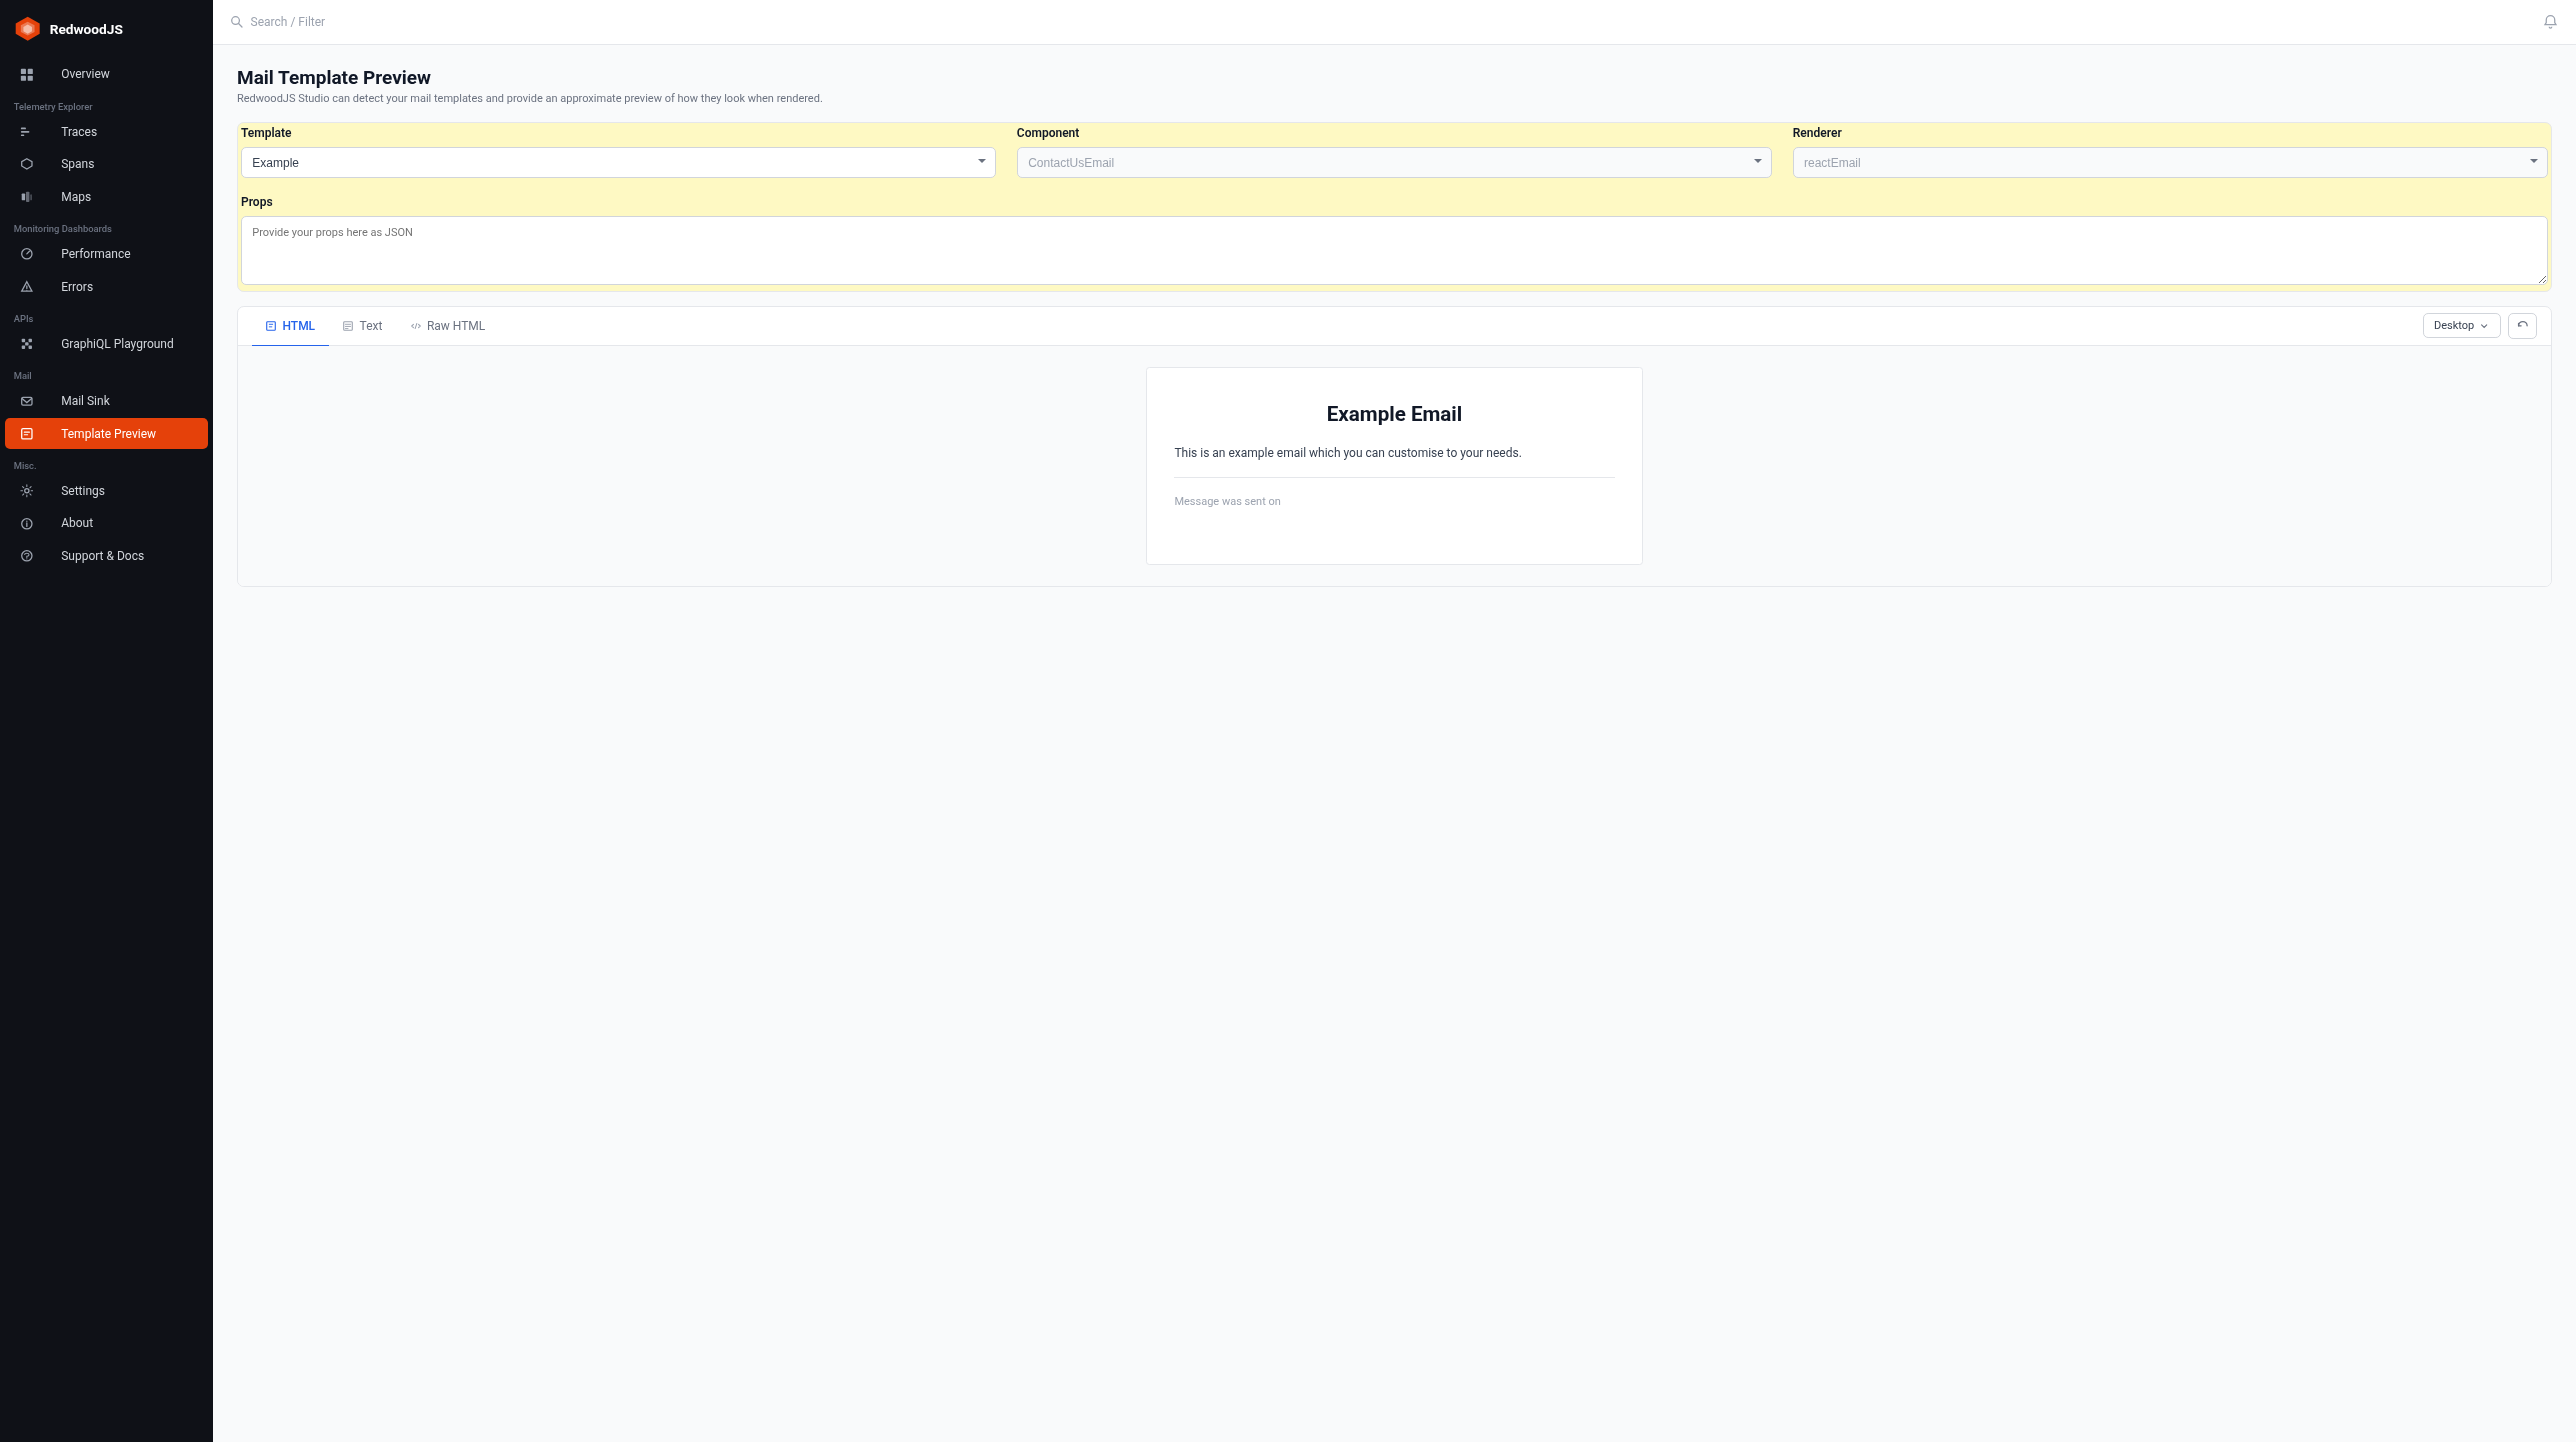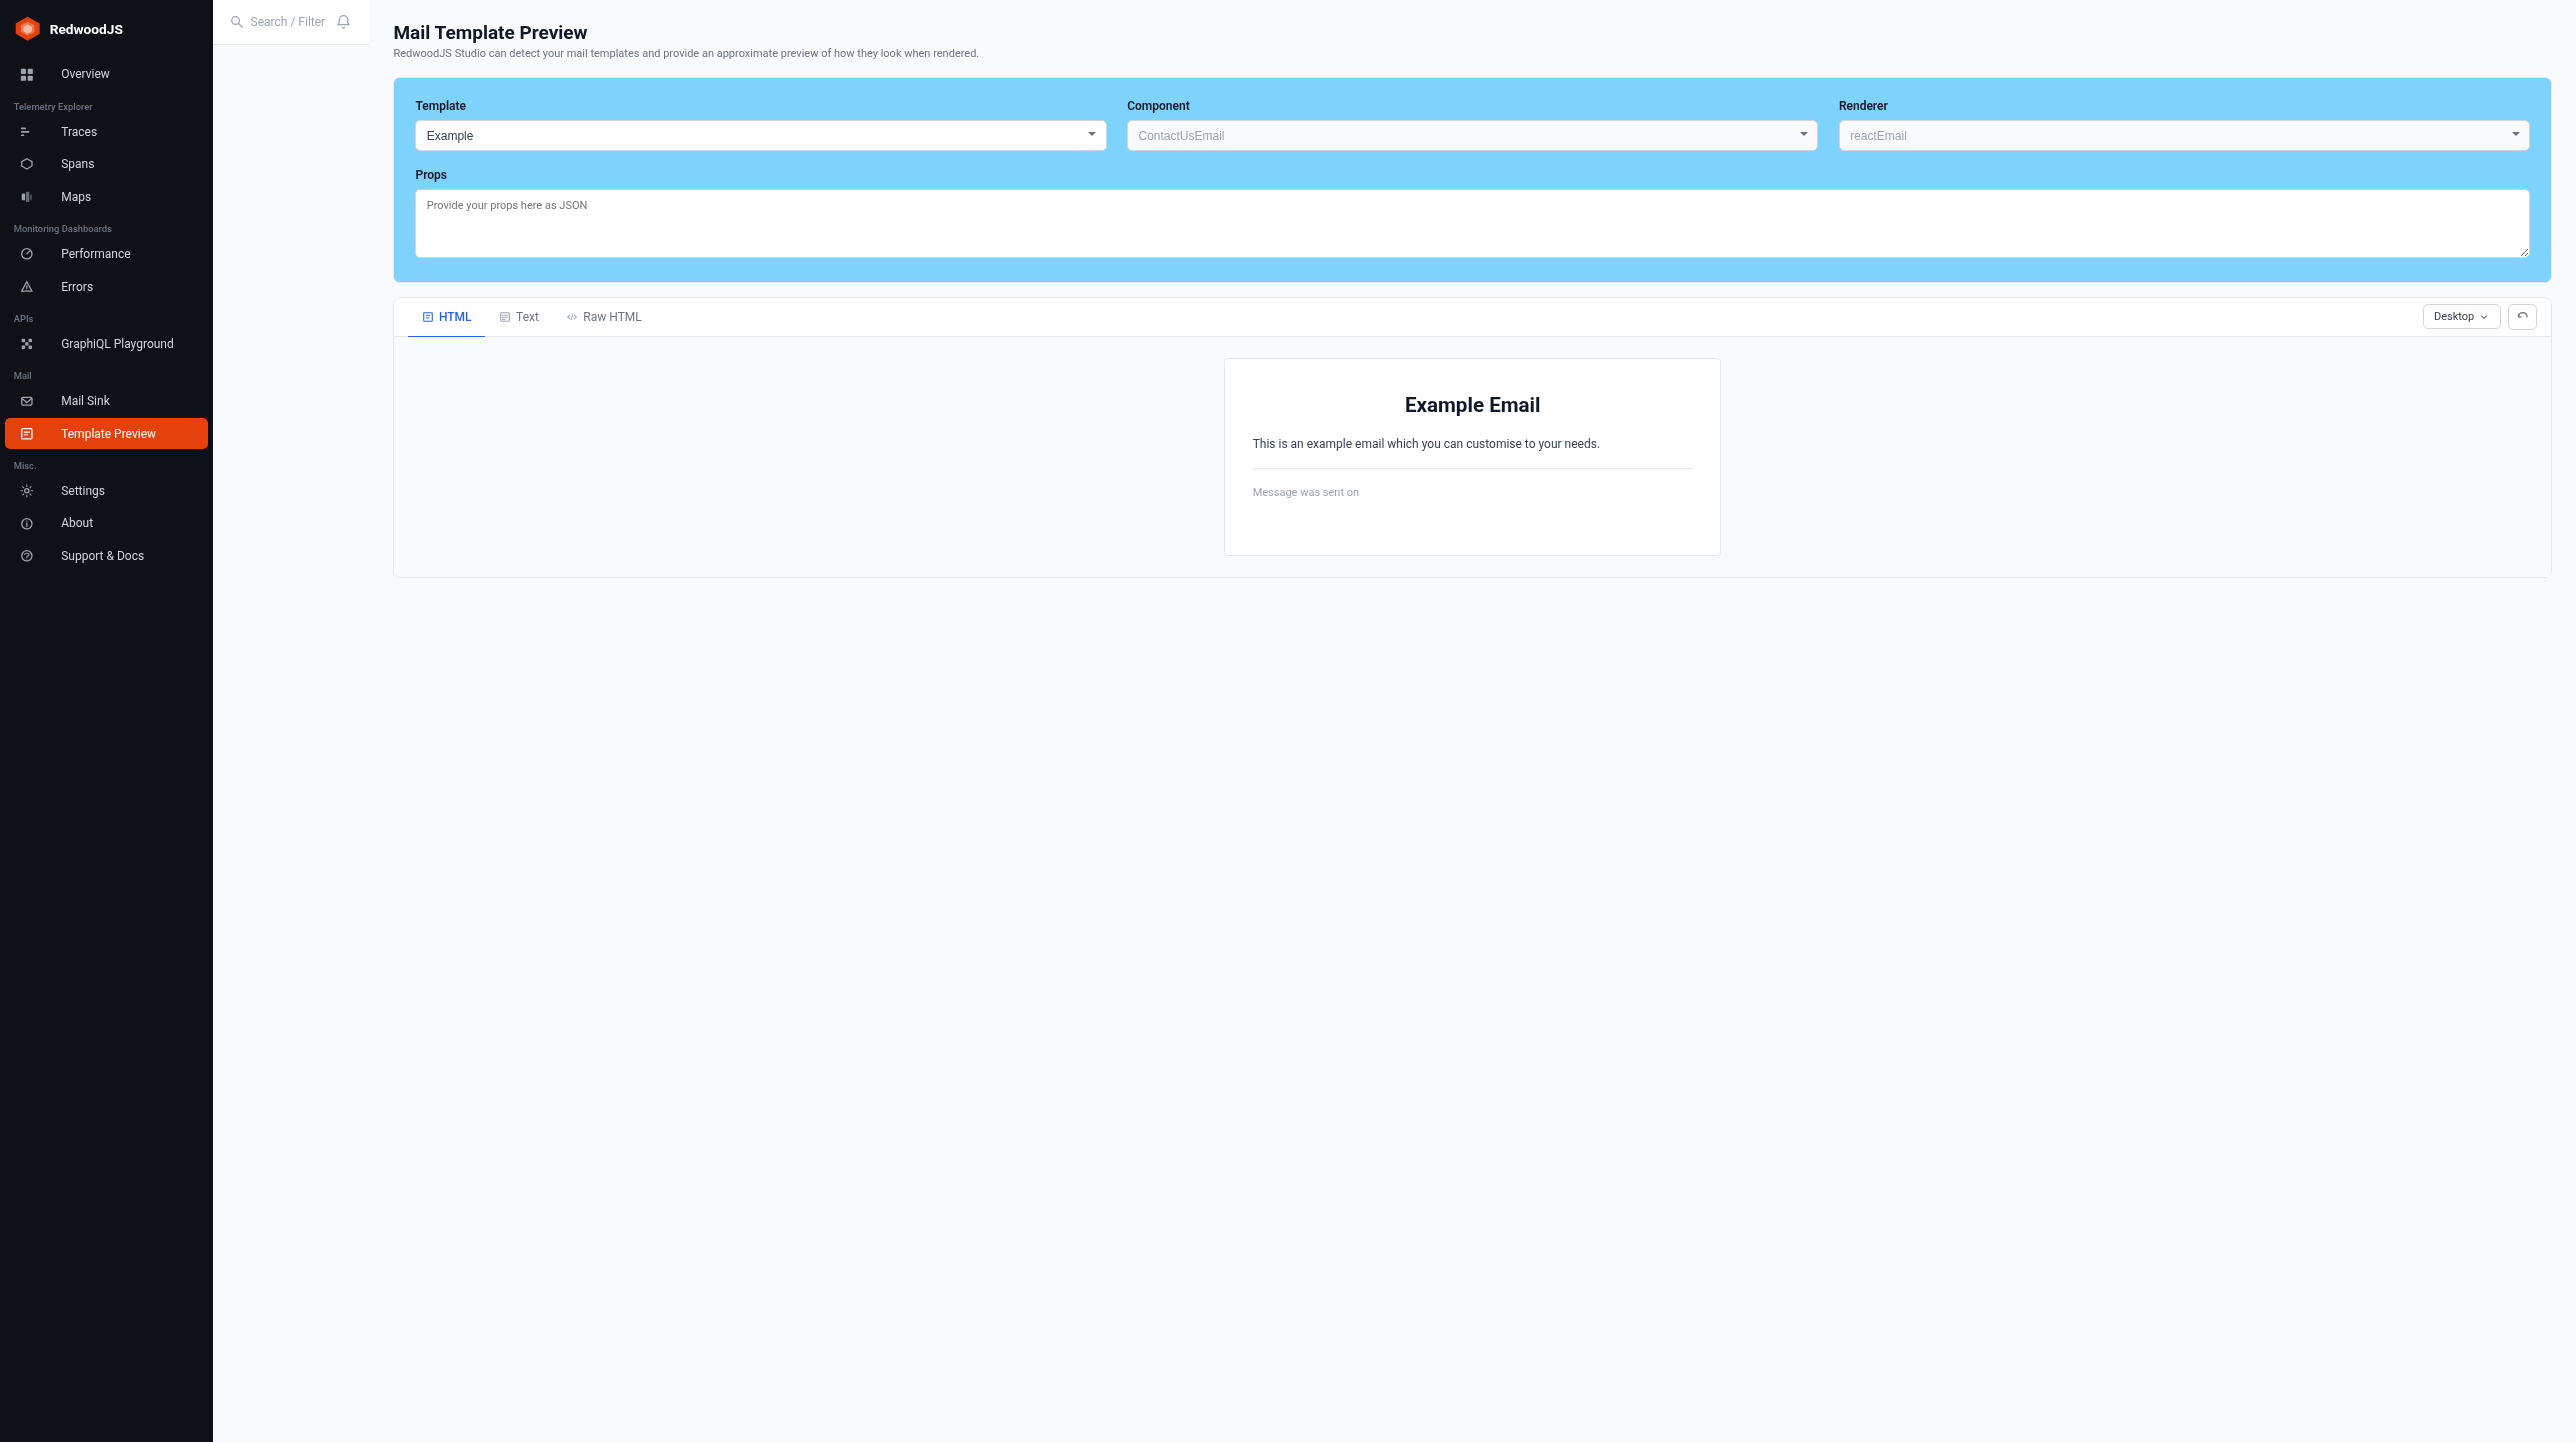--- a/index.html
+++ b/index.html
@@ -52,20 +52,21 @@
     .sidebar-item.active {
       background: #e5410a;
       color: #fff;
     }
     .sidebar-item .icon { width: 15.4px; height: 15.4px; display: flex; align-items: center; justify-content: center; flex-shrink: 0; }
 
     
     #main {
       flex: 1;
       display: flex;
+      flex-direction: column;
       overflow: hidden;
       background: #f9fafb;
     }
 
     
     .topbar {
       background: #fff;
       border-bottom: 0.9px solid #e5e7eb;
       display: flex;
       align-items: center;
@@ -100,24 +101,24 @@
       margin-bottom: 3.4px;
     }
     .page-subtitle {
       font-size: 11px;
       color: #6b7280;
       margin-bottom: 17px;
     }
 
     
     .card {
-      background: #7dd3fc;
+      background: #fef9c3;
       border: 0.9px solid #e5e7eb;
       border-radius: 6.9px;
-      padding: 21px;
+      padding: 3px;
       margin-bottom: 13.7px;
     }
 
     
     .form-grid {
       display: grid;
       grid-template-columns: 1fr 1fr 1fr;
       gap: 20.6px;
       margin-bottom: 17px;
     }

